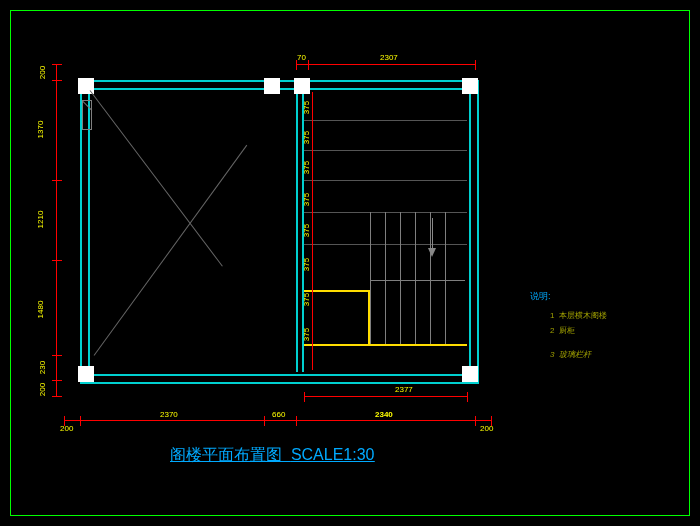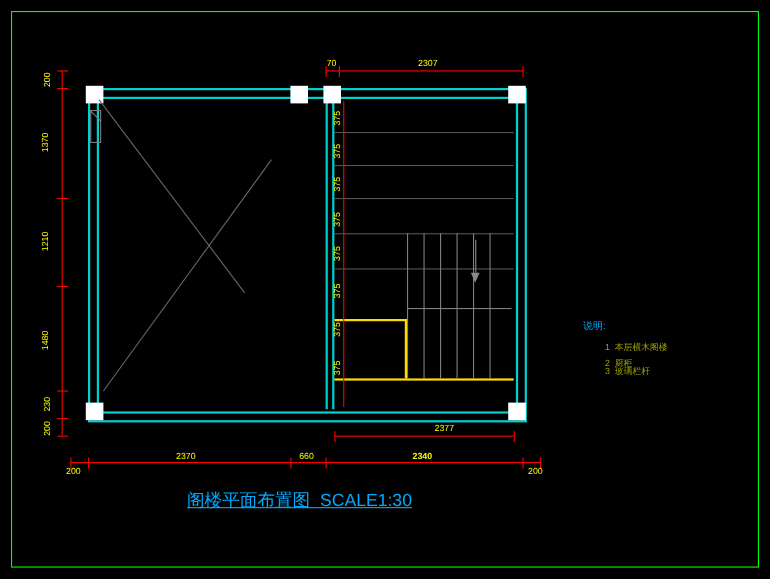--- a/index.html
+++ b/index.html
@@ -66,20 +66,21 @@
     position: absolute;
     color: #00aaff;
     font-size: 16px;
     font-weight: 500;
     text-decoration: underline;
     white-space: nowrap;
   }
   .title-scale {
     color: #00aaff;
     font-size: 16px;
+    text-decoration: underline;
   }
   .legend-heading {
     position: absolute;
     color: #00aaff;
     font-size: 9px;
   }
   .legend-item {
     position: absolute;
     color: #a0a000;
     font-size: 8px;
@@ -199,17 +200,17 @@
     <span>阁楼平面布置图</span>&nbsp;&nbsp;<span class="title-scale">SCALE1:30</span>
   </div>
 
   <div class="legend-heading" style="left:530px; top:290px;">说明:</div>
   <div class="legend-item" style="left:550px; top:310px;">
     <span>1</span>&nbsp;&nbsp;<span>本层横木阁楼</span>
   </div>
   <div class="legend-item" style="left:550px; top:325px;">
     <span>2</span>&nbsp;&nbsp;<span>厨柜</span>
   </div>
-  <div class="legend-item" style="left:550px; top:332px;">
+  <div class="legend-item" style="left:550px; top:349px;font-style:italic;">
     <span>3</span>&nbsp;&nbsp;<span>玻璃栏杆</span>
   </div>
 
 </div>
 
 </body></html>

